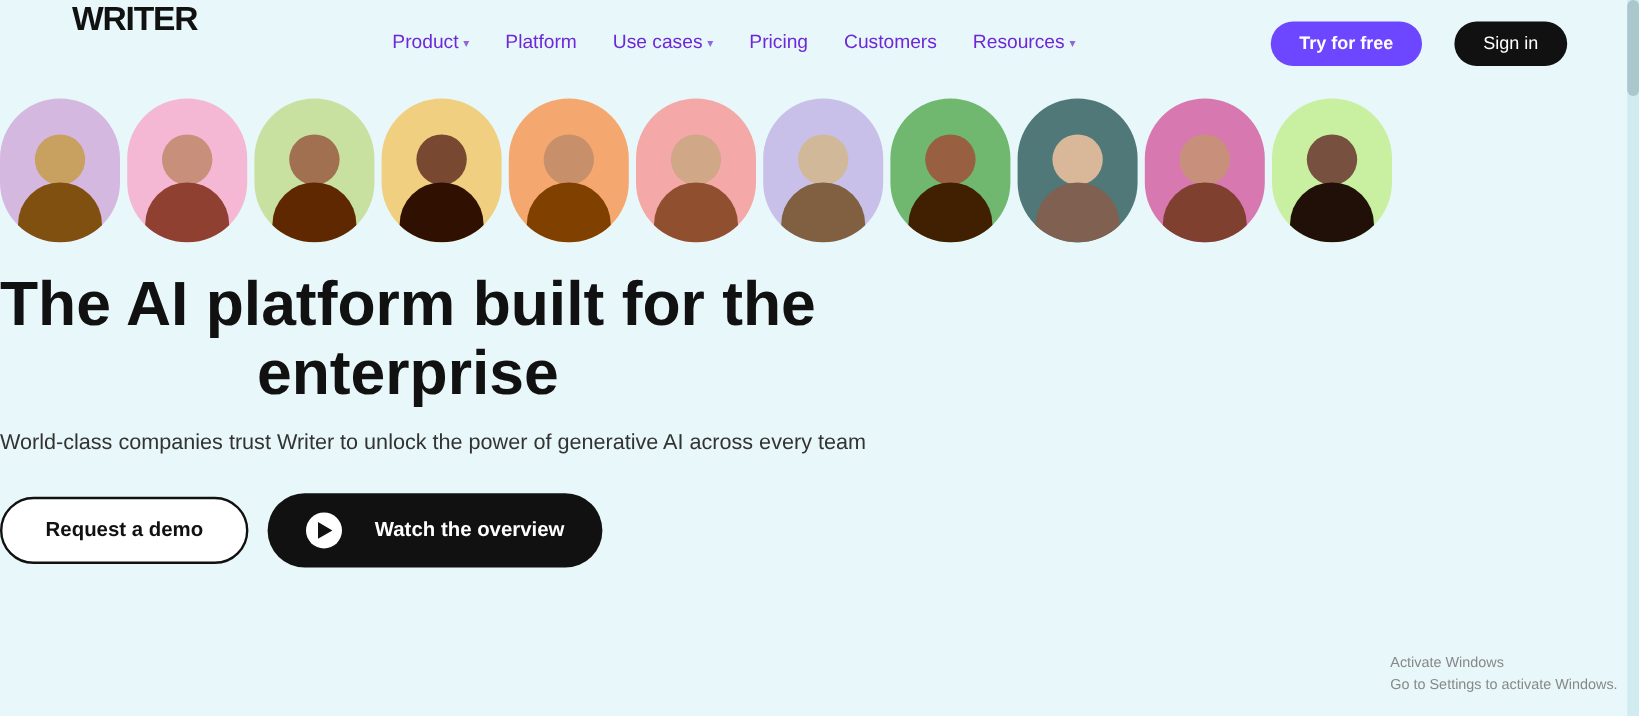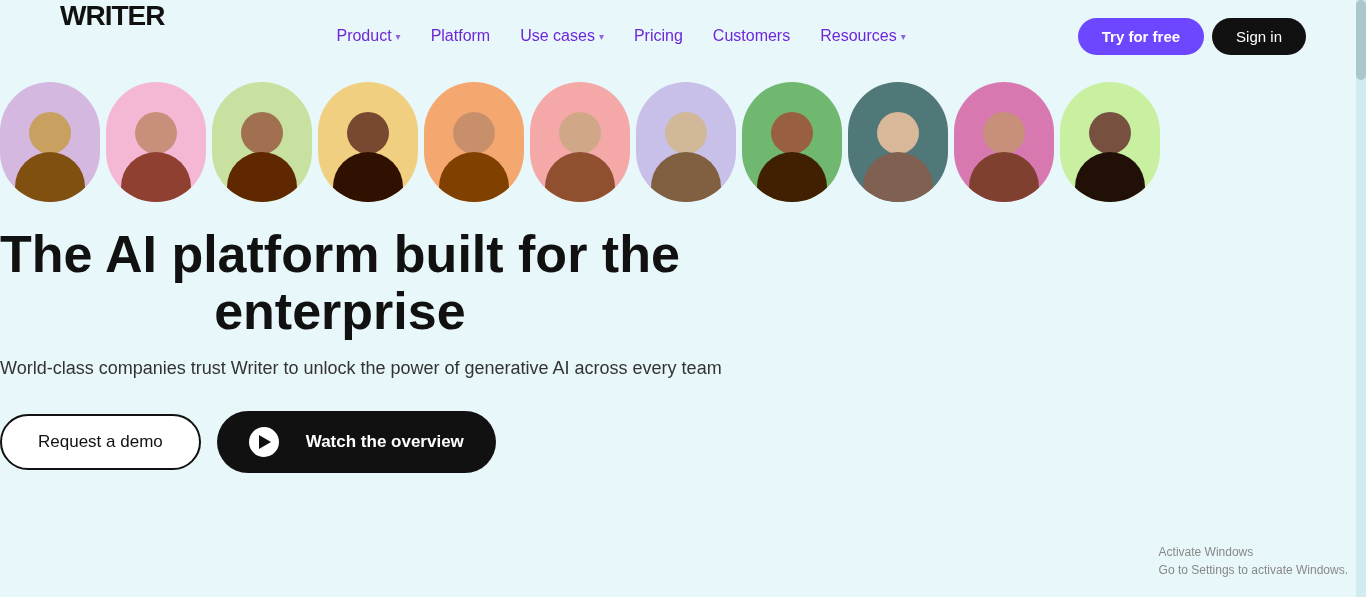--- a/index.html
+++ b/index.html
@@ -51,21 +51,21 @@
     }
 
     .nav-links li a .chevron {
       font-size: 10px;
       opacity: 0.7;
     }
 
     .nav-actions {
       display: flex;
       align-items: center;
-      gap: 8px;
+      gap: 27px;
     }
 
     .btn-try {
       background: #6c47ff;
       color: #fff;
       border: none;
       border-radius: 50px;
       padding: 10px 24px;
       font-size: 15px;
       font-weight: 600;
@@ -207,21 +207,21 @@
       align-items: center;
     }
 
     .btn-demo {
       background: #fff;
       color: #111;
       border: 2px solid #111;
       border-radius: 50px;
       padding: 16px 36px;
       font-size: 17px;
-      font-weight: 400;
+      font-weight: 700;
       cursor: pointer;
     }
 
     .btn-watch {
       background: #111;
       color: #fff;
       border: none;
       border-radius: 50px;
       padding: 16px 32px;
       font-size: 17px;

